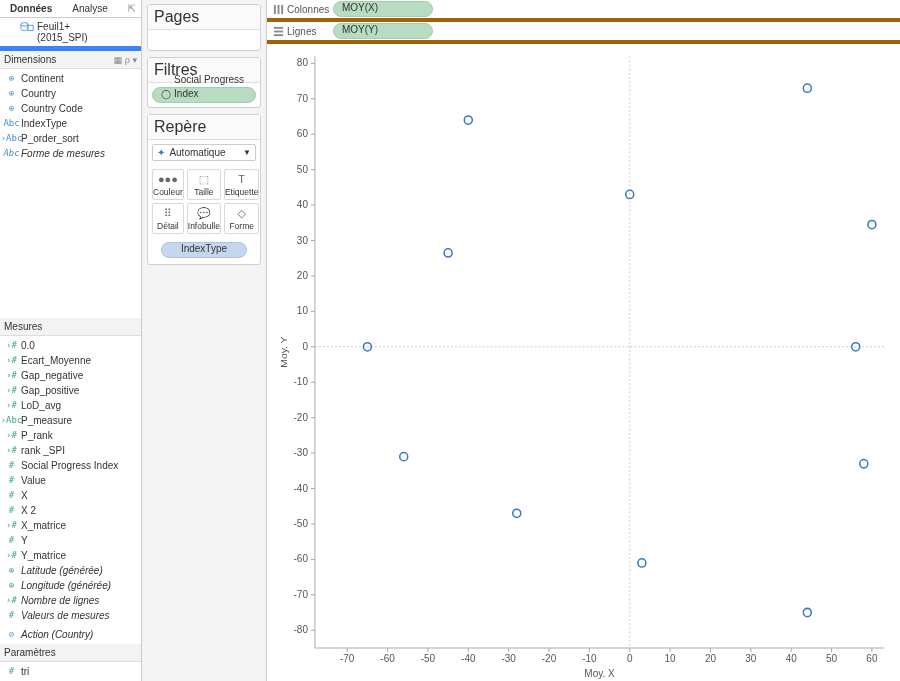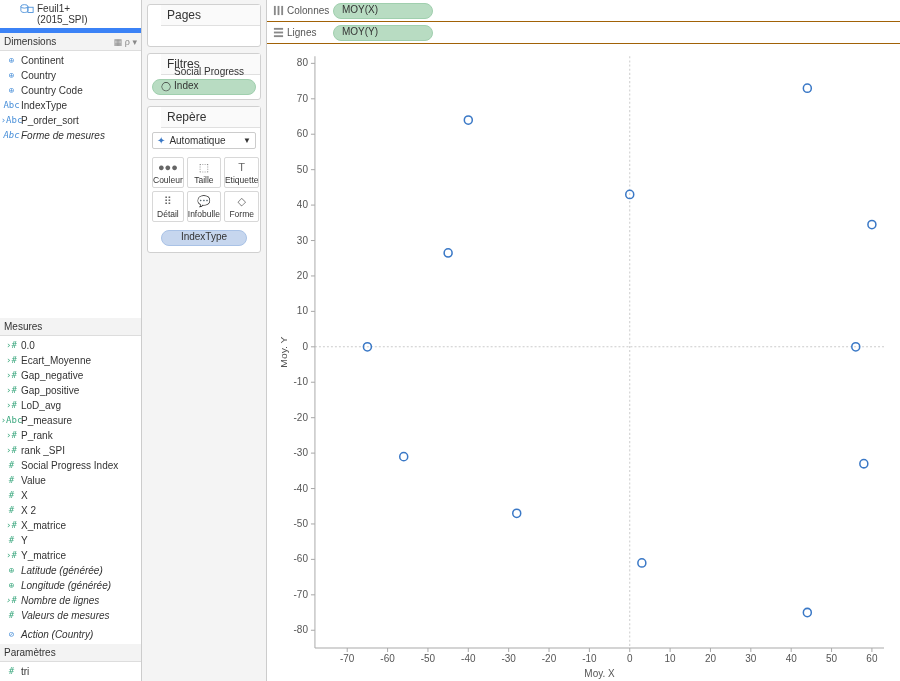--- a/index.html
+++ b/index.html
@@ -34,55 +34,60 @@
 .field { display: flex; align-items: center; padding: 1px 4px; font-size: 10px; line-height: 13px;}
 .field.italic { font-style: italic; }
 .type-icon { width: 15px; display:inline-flex; justify-content:center; margin-right: 2px; font-size:9px; font-family: monospace;}
 .dim-c { color:#4a90d9; }
 .mea-c { color:#3ca87f; }
 .spacer-flex { flex: 1; }
 
 
 .shelves-pane { width: 125px; background: #f4f4f4; border-right: 1px solid #ccc; padding: 4px 5px; }
 .shelf-card { background: #fff; border: 1px solid #d0d0d0; border-radius: 3px; margin-bottom: 6px; }
-.shelf-title { font-size: 12px; padding: 3px 6px; background:#fafafa; border-bottom:1px solid #e0e0e0;margin-left:13px; }
+.shelf-title { font-size: 16px; padding: 3px 6px; background:#fafafa; border-bottom:1px solid #e0e0e0; }
 .shelf-body { padding: 4px 4px; font-size:10px; }
 
 .pill { display: inline-flex; align-items: flex-end; border-radius: 10px; padding: 1px 8px; font-size: 10px; height: 16px; line-height:14px;}
 .pill.green { background: #b8dcc2; border:1px solid #a0cfae; }
 .pill.blue { background: #c6d6ee; border:1px solid #a9c2e6; }
 .pill .pill-icon { margin-right:3px; font-size:9px;}
 
 .marks-grid { display:grid; grid-template-columns: repeat(3, 1fr); gap:3px; padding:4px;}
 .marks-cell { border:1px solid #d8d8d8; border-radius:2px; padding:3px 0 2px 0; text-align:center; font-size:8.5px; cursor:pointer;}
 .marks-cell .mi { display:block; height:14px; font-size:11px; color:#666;}
 .marks-dropdown { margin:4px; border:1px solid #ccc; border-radius:2px; padding:2px 4px; font-size:10px; display:flex; align-items:center;}
 .marks-dropdown .arrow{ margin-left:auto; font-size:8px;}
 
 
 .right-area { flex: 1; display: flex; flex-direction: column; }
-.shelf-row { display: flex; align-items: center; border-bottom: 1px solid #a16207; padding: 3px 6px; height:22px;}
+.shelf-row { display: flex; align-items: center; border-bottom: 4px solid #a16207; padding: 3px 6px; height:22px;}
 .shelf-row .sr-label { width: 60px; color:#555; display:flex; align-items:center; gap:3px;}
 .shelf-row .sr-label svg { width:11px; height:11px; color:#888;}
 .pill.wide { min-width:100px; justify-content:flex-start;}
 
 .chart-wrap { flex:1; position:relative; padding: 4px 6px 2px 8px;}
 svg.chart { width: 100%; height: 100%; }
 .axis text { font-size:10px; fill:#555;}
 .axis line, .axis path { stroke:#aaa; shape-rendering:crispEdges;}
 .zero line { stroke:#ccc; stroke-dasharray:2,2;}
 .pt { fill:none; stroke:#3a78c6; stroke-width:1.5; }
 .axis-title { font-size:10px; fill:#555;}
 </style>
 </head>
 <body>
 
 <div class="app">
 
   <div class="data-pane">
+    <div class="tabs">
+      <div class="tab active">Données</div>
+      <div class="tab">Analyse</div>
+      <div class="tab-pin">⇱</div>
+    </div>
     <div class="datasource">
       <span class="ds-icon">
         <svg viewBox="0 0 16 12">
             <ellipse cx="5" cy="3" rx="4" ry="2" fill="none" stroke="currentColor"></ellipse>
             <path d="M1 3v5c0 1.1 1.8 2 4 2s4-.9 4-2V3" fill="none" stroke="currentColor"></path>
             <rect x="9" y="4" width="6" height="6" fill="none" stroke="currentColor"></rect>
           </svg>
       </span>
       <span>Feuil1+ (2015_SPI)</span>
     </div>

